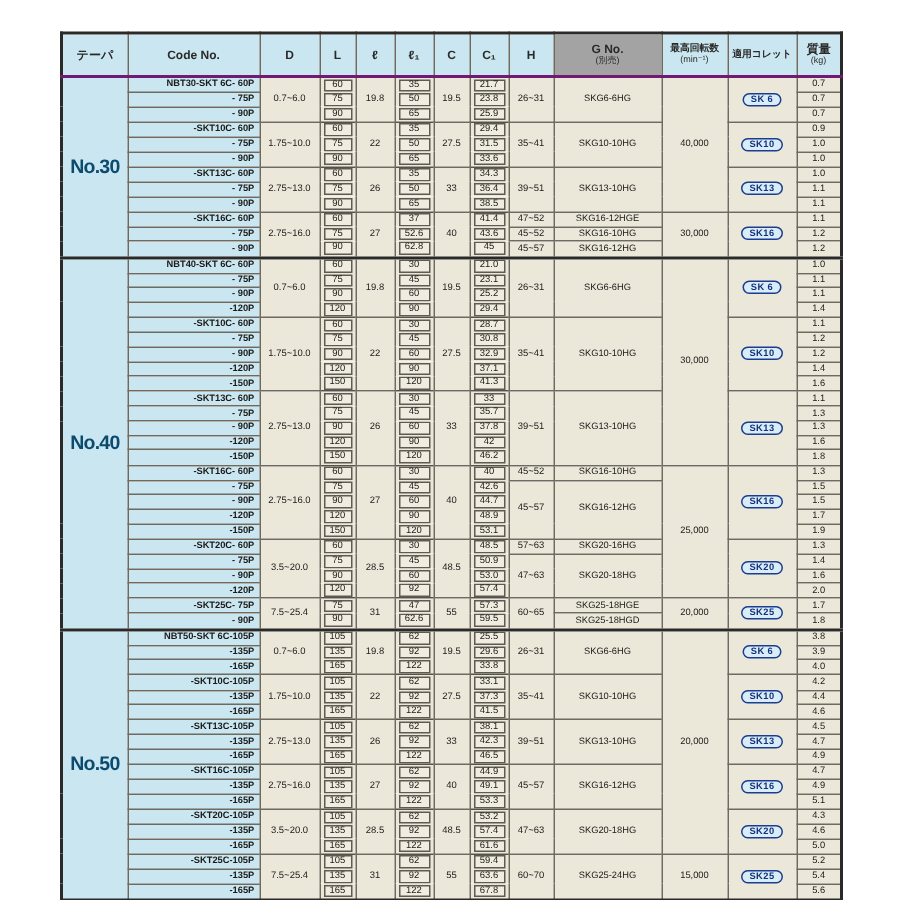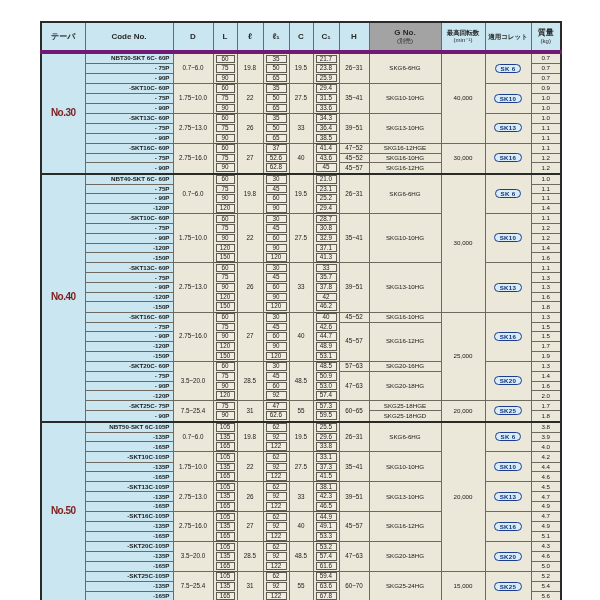--- a/index.html
+++ b/index.html
@@ -1,25 +1,25 @@
 <!DOCTYPE html>
 <html><head>
 <meta charset="utf-8">
 <style>
   html,body{margin:0;padding:0;background:#ffffff;}
   body{width:600px;height:600px;position:relative;font-family:"Liberation Sans","DejaVu Sans",sans-serif;}
   .tablewrap{position:absolute;left:40px;top:21px;}
   table{border-collapse:collapse;table-layout:fixed;width:520px;border:2px solid #2a2a28;}
   th,td{border:1px solid #6e6a60;padding:0;font-size:6.3px;color:#1a1a18;text-align:center;vertical-align:middle;overflow:hidden;white-space:nowrap;}
-  thead th{background:#c9e6f1;height:27px;font-size:8px;line-height:1.15;font-weight:bold;border-bottom:4px solid #701a75;color:#2a2a28;}
+  thead th{background:#c9e6f1;height:27px;font-size:8px;line-height:1.15;font-weight:bold;border-bottom:2px solid #701a75;color:#2a2a28;}
   thead th .sub{display:block;font-size:6px;font-weight:normal;}
   thead th.small{font-size:6.5px;}
   thead th.pink{background:#a3a3a3;}
   td{background:#ebe7d9;height:8.7px;line-height:8.5px;}
-  td.taper{background:#c9e6f1;font-size:10px;font-weight:bold;color:#7f1d1d;letter-spacing:-0.5px;}
+  td.taper{background:#c9e6f1;font-size:13px;font-weight:bold;color:#0c4a6e;letter-spacing:-0.5px;}
   td.code{background:#c9e6f1;text-align:right;padding-right:3px;font-weight:bold;font-size:6.2px;}
   td.boxed{border-top:none;border-bottom:none;}
   .box{border:1px solid #5f5b52;background:#f0ecdf;margin:0.5px 2px;height:6.6px;line-height:6.4px;}
   tr.grp td{border-top:1px solid #55524a;}
   tr.sec td{border-top:2px solid #2a2a28;}
   td.gno,td.rpm,td.mass{font-size:6.2px;}
   .badge{display:inline-block;border:1px solid #1c3d8f;border-radius:6px;background:#d8edf7;color:#14317d;font-weight:bold;font-size:6.2px;line-height:7px;padding:0 5px;letter-spacing:0.3px;}
 </style>
 </head>
 <body>

